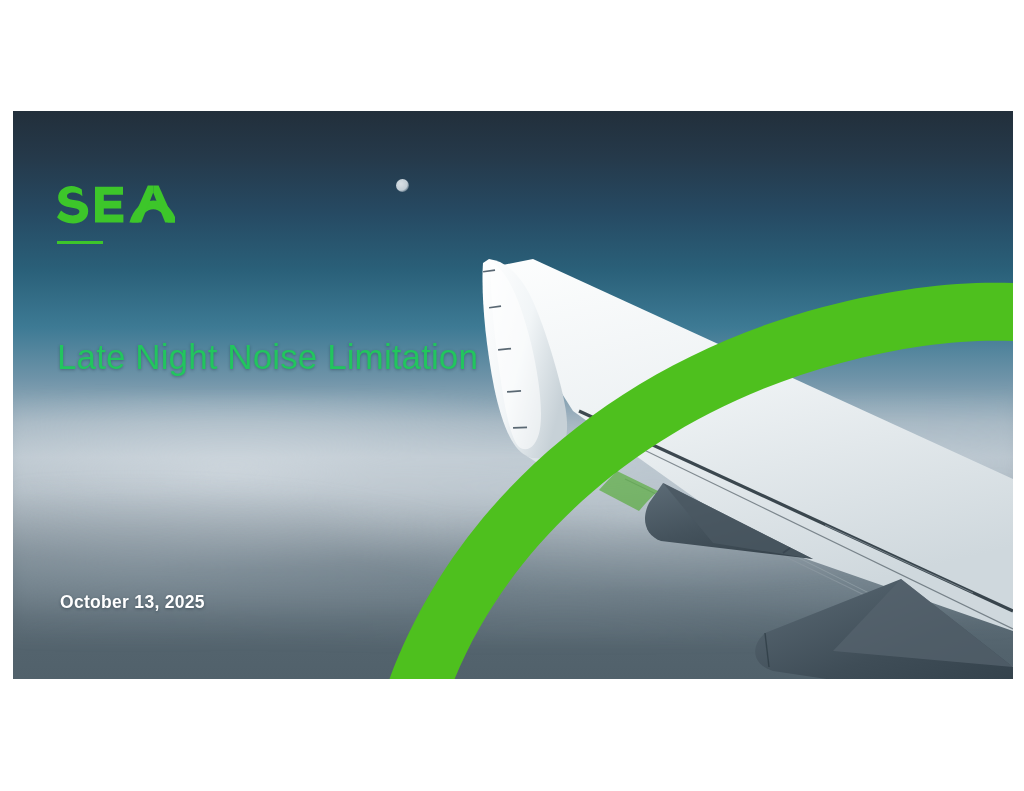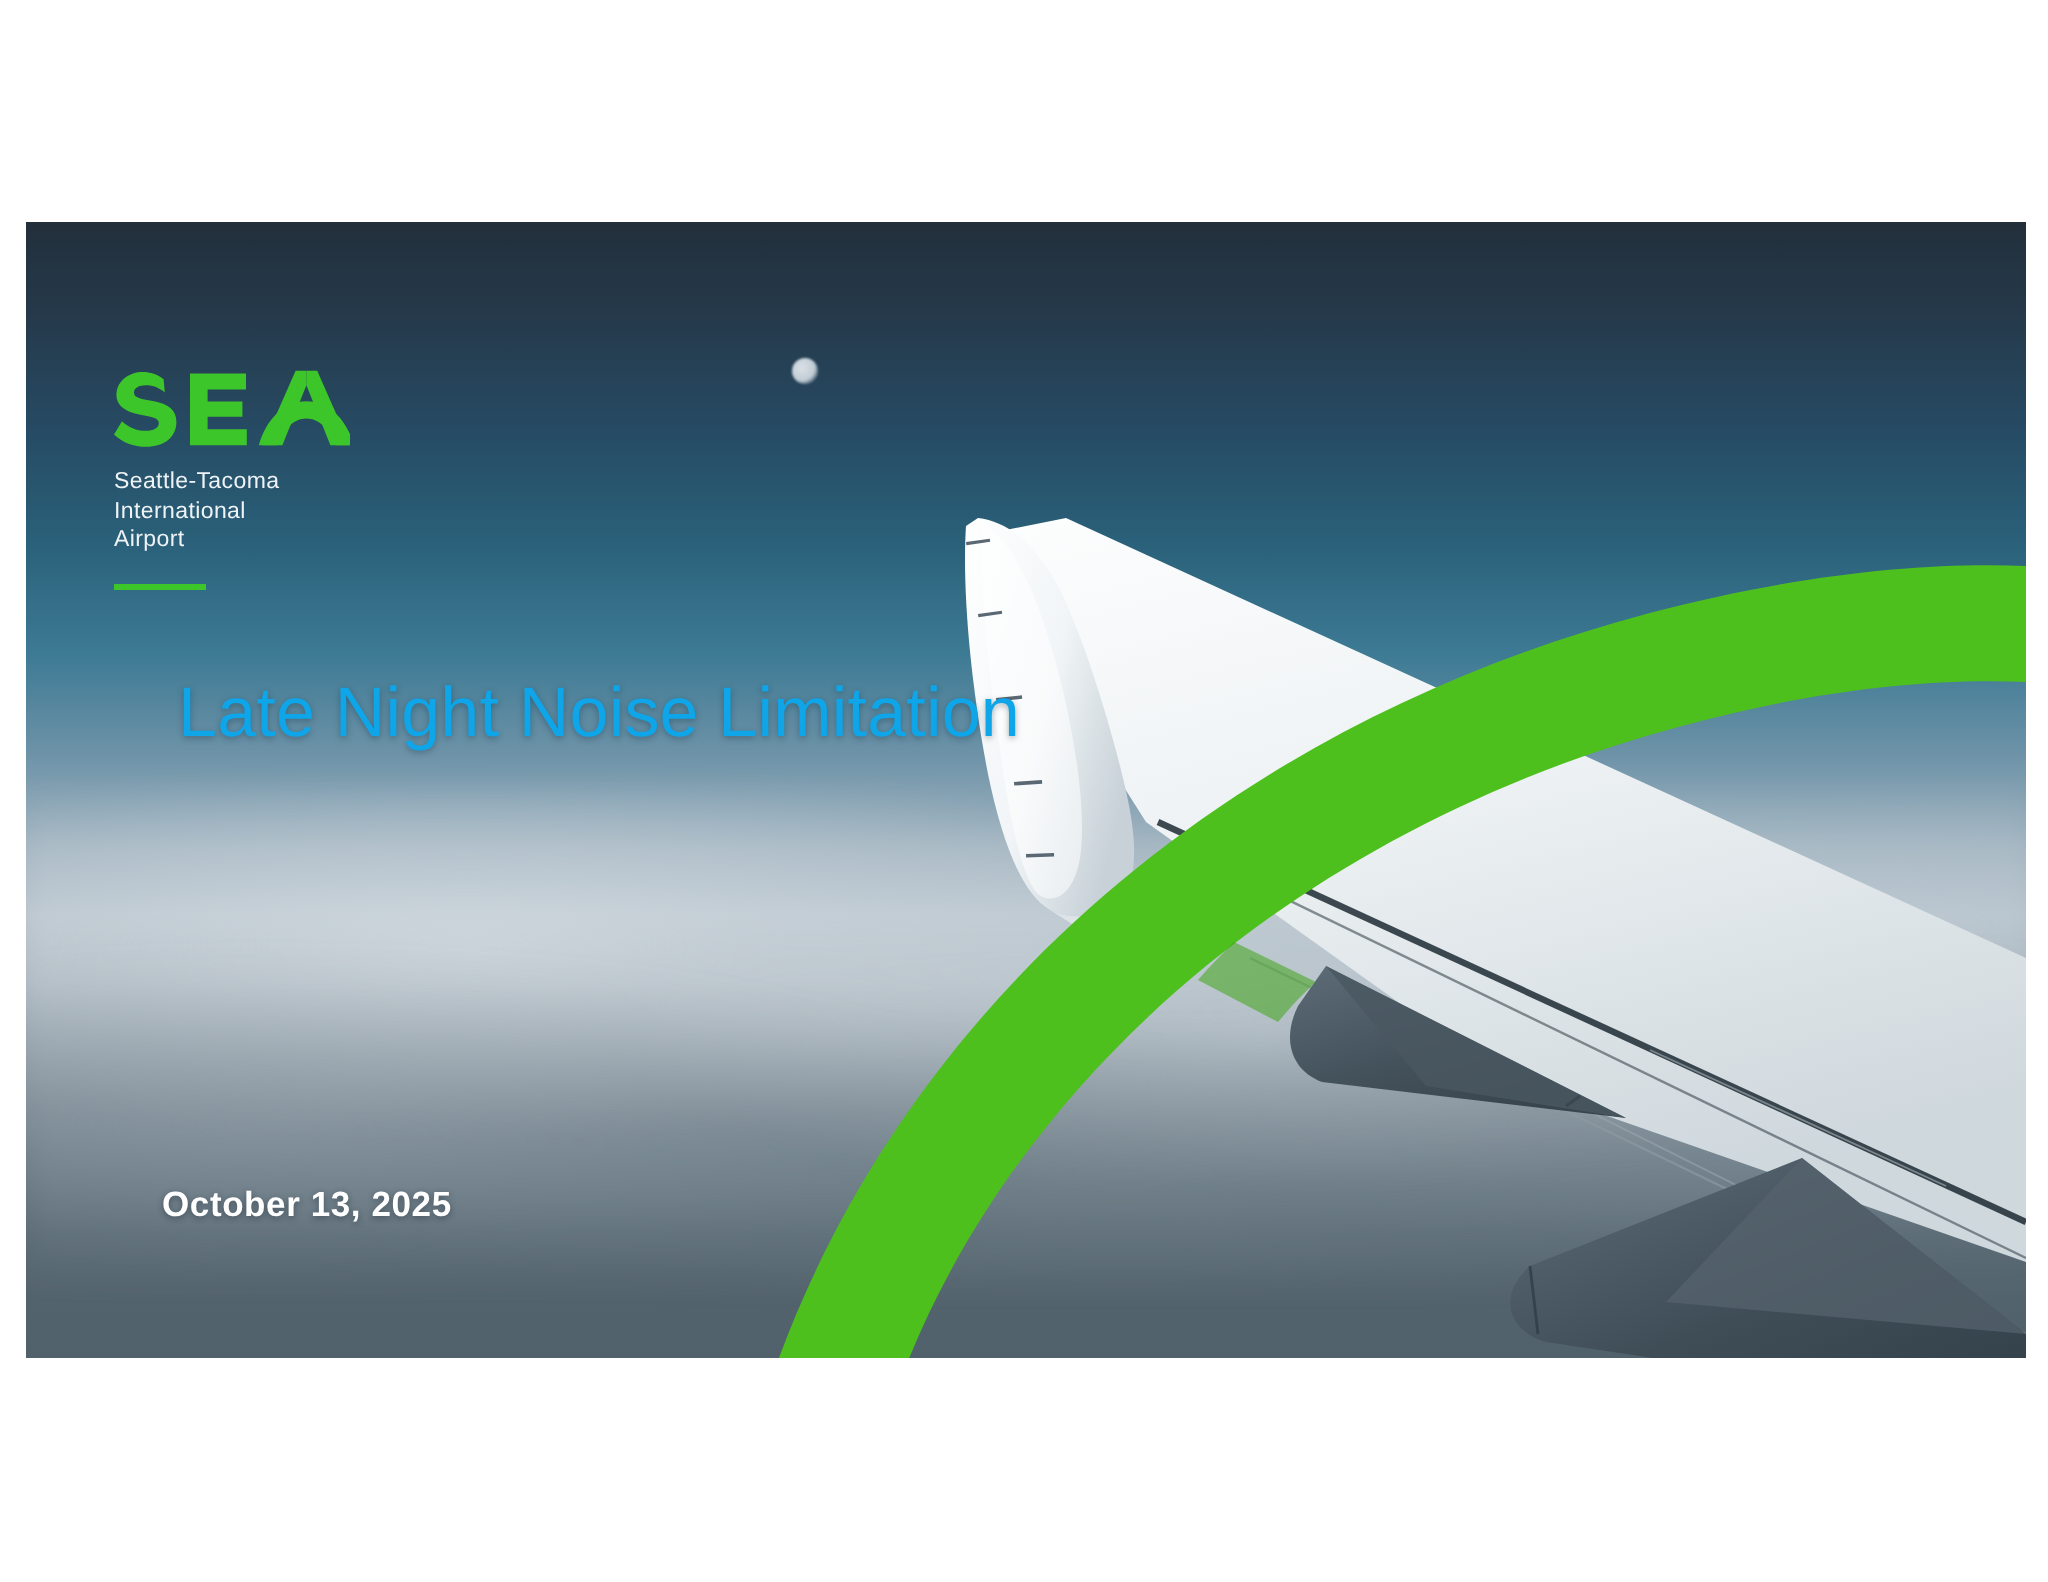--- a/index.html
+++ b/index.html
@@ -129,41 +129,39 @@
     height: 3px;
     background: #3dc62a;
   }
 
   
   #slide-title {
     position: absolute;
     left: 44px;
     top: 222px;
     width: 560px;
-    color: #0ea5e9;
+    color: #22c55e;
     font-size: 35px;
     line-height: 48px;
     font-weight: 400;
     letter-spacing: 0.1px;
     text-shadow: 0 1px 3px rgba(20,35,48,0.35);
-    margin-left: 32px;
   }
   #slide-title .tl { display: block; }
 
   
   #slide-date {
     position: absolute;
     left: 47px;
     top: 481px;
     color: #ffffff;
     font-size: 17.5px;
     font-weight: bold;
     letter-spacing: 0.3px;
     text-shadow: 0 1px 3px rgba(20,35,48,0.45);
-    margin-left: 21px;
   }
 </style>
 </head>
 <body>
 
 <div id="page">
 
   <div id="slide">
 
     <div class="sky"></div>
@@ -266,25 +264,20 @@
         <g fill="#3dc62a">
           <path d="M96.2 2.4 L101.6 2.4 L118 39.6 L108.2 39.6 L98.9 16.4 L96.2 9.6 Z"></path>
           <path d="M96.2 2.4 L90.8 2.4 L74.4 39.6 L84.2 39.6 L93.5 16.4 L96.2 9.6 Z"></path>
         </g>
 
         <path d="M78.6 39.2 C83.6 28.6 89.4 23.2 96.2 23.2 C103 23.2 108.8 28.6 113.8 39.2
                  L106.6 39.2 C102.6 32.2 99.4 29.4 96.2 29.4 C93 29.4 89.8 32.2 85.8 39.2 Z" fill="#1f4a52" opacity="0"></path>
         <path d="M79.4 40 C84.4 29.2 90 24 96.2 24 C102.4 24 108 29.2 113 40
                  L113 44 L79.4 44 Z" fill="#29404e" opacity="0"></path>
       </svg>
-      <div class="logo-sub">
-        <span>Seattle-Tacoma</span><br>
-        <span>International</span><br>
-        <span>Airport</span>
-      </div>
       <div class="logo-rule"></div>
     </div>
 
     <div id="slide-title">
       <span class="tl">Late Night Noise Limitation</span>
     </div>
 
     <div id="slide-date">October 13, 2025</div>
 
   </div>

